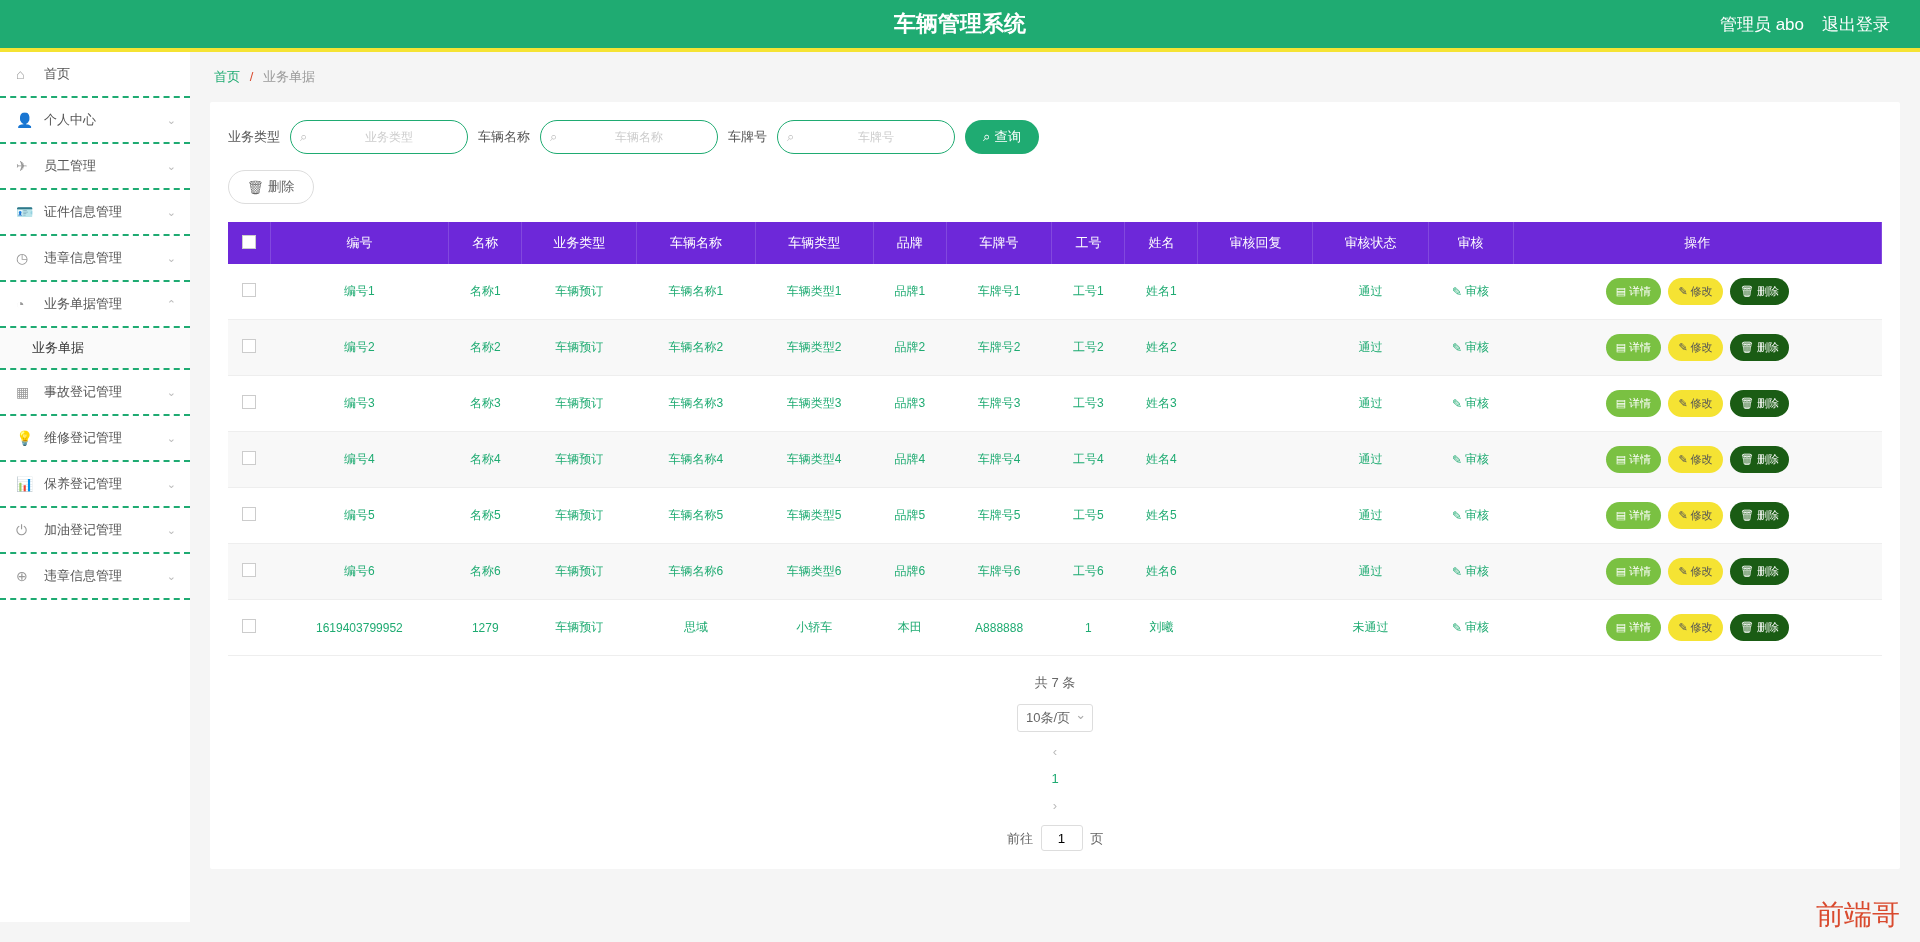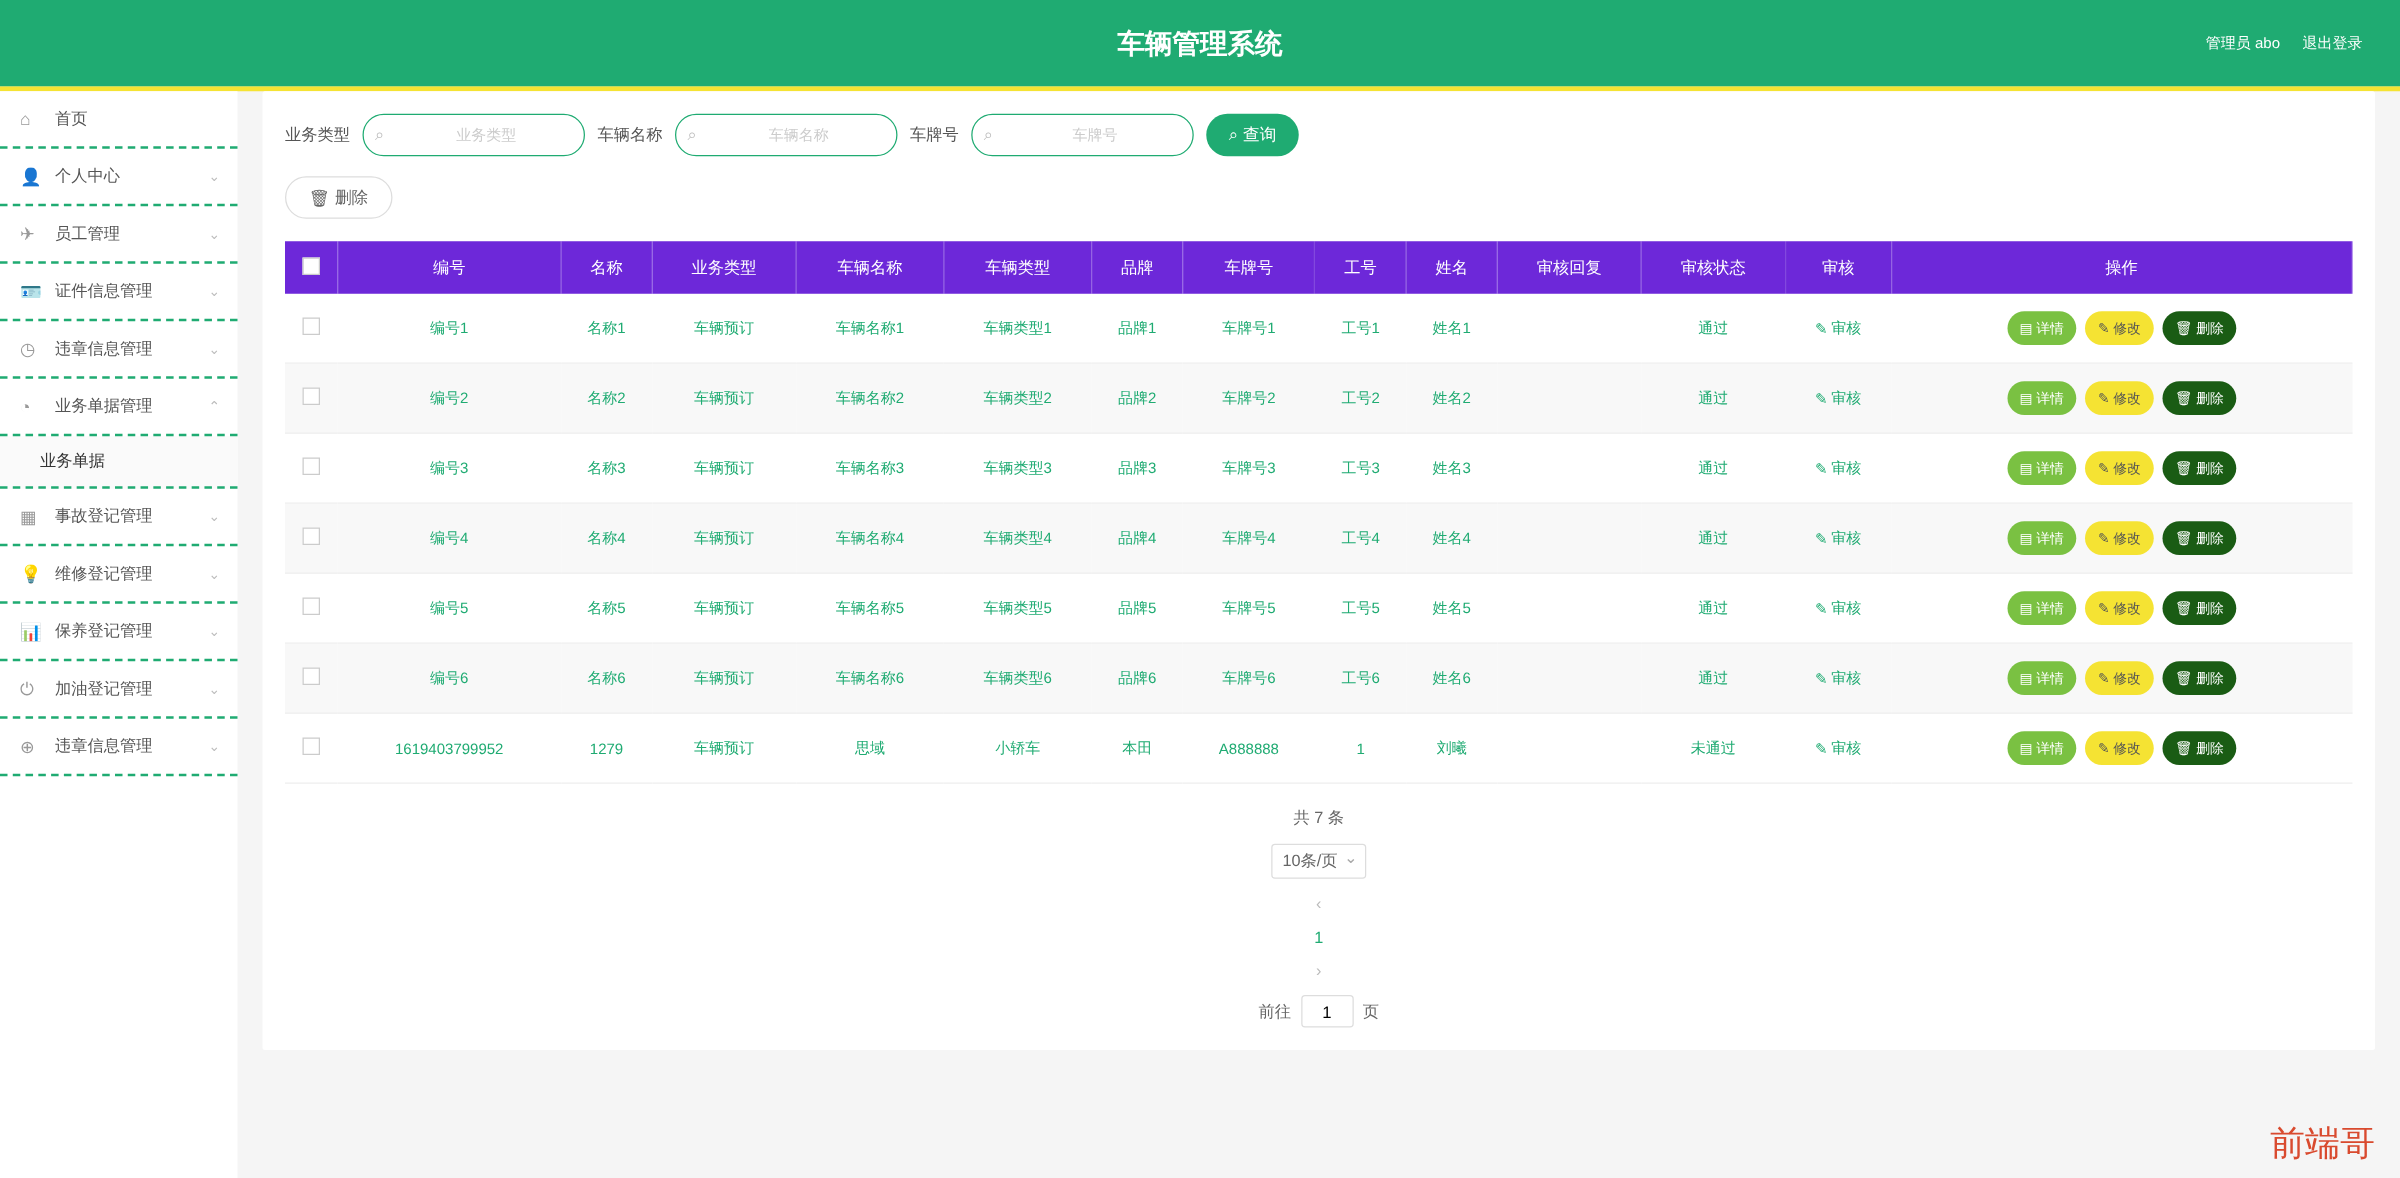--- a/index.html
+++ b/index.html
@@ -1,20 +1,20 @@
 <!DOCTYPE html>
 <html><head>
 <meta charset="utf-8">
 <style>
 * { box-sizing: border-box; margin: 0; padding: 0; }
 body { font-family: "Microsoft YaHei", Arial, sans-serif; background: #f5f5f5; font-size: 13px; color: #333; }
 
-.header { background: #1fab72; color: #fff; height: 69px; display: flex; align-items: center; justify-content: center; position: relative; }
+.header { background: #1fab72; color: #fff; height: 48px; display: flex; align-items: center; justify-content: center; position: relative; }
 .header-title { font-size: 22px; font-weight: bold; }
-.header-right { position: absolute; right: 30px; display: flex; gap: 18px; font-size: 12px; }
+.header-right { position: absolute; right: 30px; display: flex; gap: 18px; font-size: 17px; }
 .header-right span { cursor: pointer; }
 
 .yellow-bar { height: 4px; background: #f5e333; }
 
 .layout { display: flex; min-height: calc(100vh - 72px); }
 
 .sidebar { width: 190px; background: #fff; }
 .menu-item { display: flex; align-items: center; padding: 0 16px; height: 46px; border-bottom: 2px dashed #1fab72; cursor: pointer; position: relative; color: #555; }
 .menu-item .icon { width: 20px; color: #999; margin-right: 8px; font-size: 14px; }
 .menu-item .arrow { position: absolute; right: 14px; color: #bbb; font-size: 11px; }
@@ -126,20 +126,25 @@
     <span class="arrow">⌄</span>
       </div>
       <div class="menu-item">
         <span class="icon">⊕</span>
     <span>违章信息管理</span>
     <span class="arrow">⌄</span>
       </div>
     </div>
 
   <div class="content">
+    <div class="breadcrumb">
+      <span class="home">首页</span>
+      <span class="sep">/</span>
+      <span class="current">业务单据</span>
+    </div>
 
     <div class="panel">
       <div class="filters">
         <span class="filter-label">业务类型</span>
         <span class="search-input-wrap">
           <span class="search-icon-in">⌕</span>
           <input class="search-input" placeholder="业务类型" style="">
         </span>
         <span class="filter-label">车辆名称</span>
         <span class="search-input-wrap">

